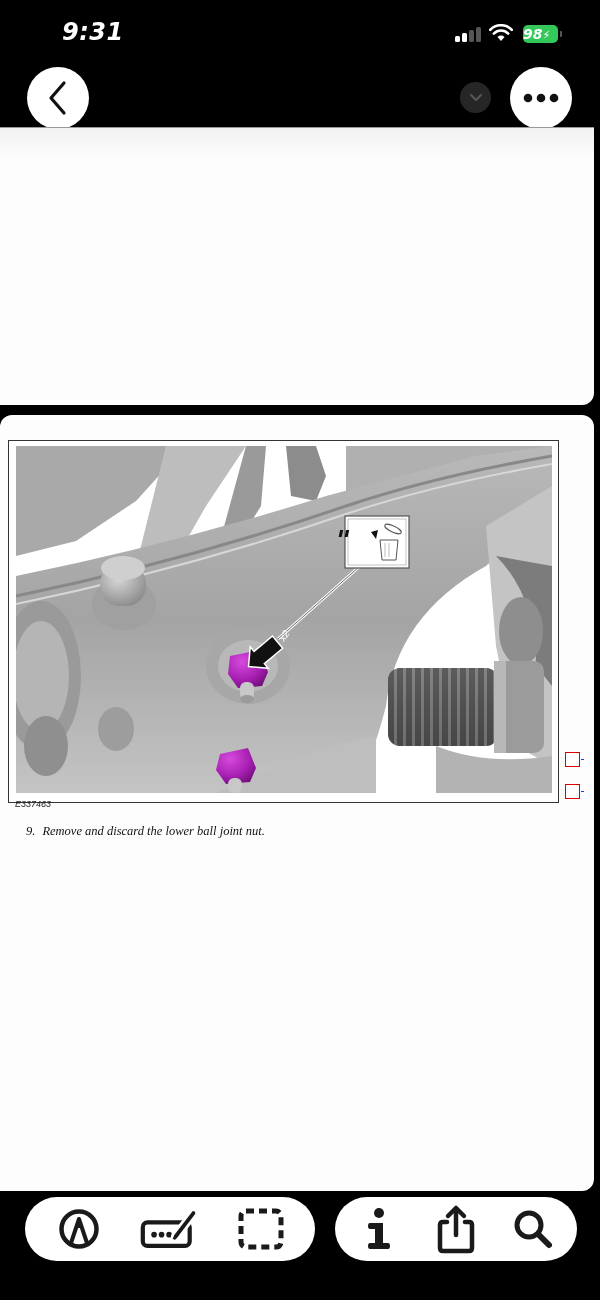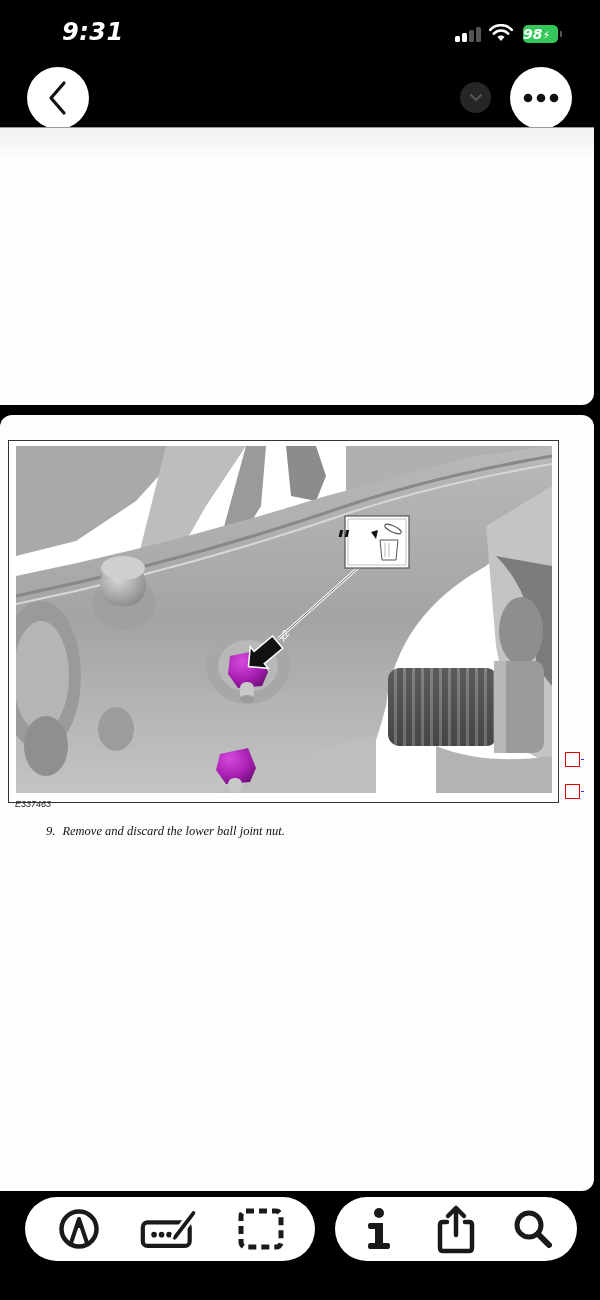--- a/index.html
+++ b/index.html
@@ -30,21 +30,21 @@
 
   .figure { position: absolute; left: 8px; top: 25px; width: 551px; height: 363px; border: 1.5px solid #333; background: #fff; }
   .figure-img { position: absolute; left: 7px; top: 5px; width: 536px; height: 347px; overflow: hidden; background: #cfcfcf; }
   .figure-id { position: absolute; left: 6px; top: 346px; font-size: 9px; color: #222; font-family: "Liberation Sans", sans-serif; margin-top: 12px; }
 
   .checkbox { position: absolute; width: 15px; height: 15px; border: 1.5px solid #d00; background: #fff; }
   .checkbox::after { content: ""; position: absolute; right: -5px; top: 6px; width: 3px; height: 1px; background: #33f; }
   .cb1 { left: 565px; top: 337px; }
   .cb2 { left: 565px; top: 369px; }
 
-  .step-text { position: absolute; left: 26px; top: 409px; font-size: 12.5px; color: #111; font-family: "Liberation Serif", serif; margin-left: 20px; }
+  .step-text { position: absolute; left: 26px; top: 409px; font-size: 12.5px; color: #111; font-family: "Liberation Serif", serif; }
   .step-num { margin-right: 7px; }
 
   
   .toolbar-group { position: absolute; top: 1197px; height: 64px; background: #fff; border-radius: 32px; display: flex; align-items: center; justify-content: space-around; }
   .tg-left { left: 25px; width: 290px; padding: 0 8px; }
   .tg-right { left: 335px; width: 242px; padding: 0 6px; }
   .tool-btn { width: 60px; height: 56px; display: flex; align-items: center; justify-content: center; cursor: pointer; }
 </style>
 </head>
 <body>

